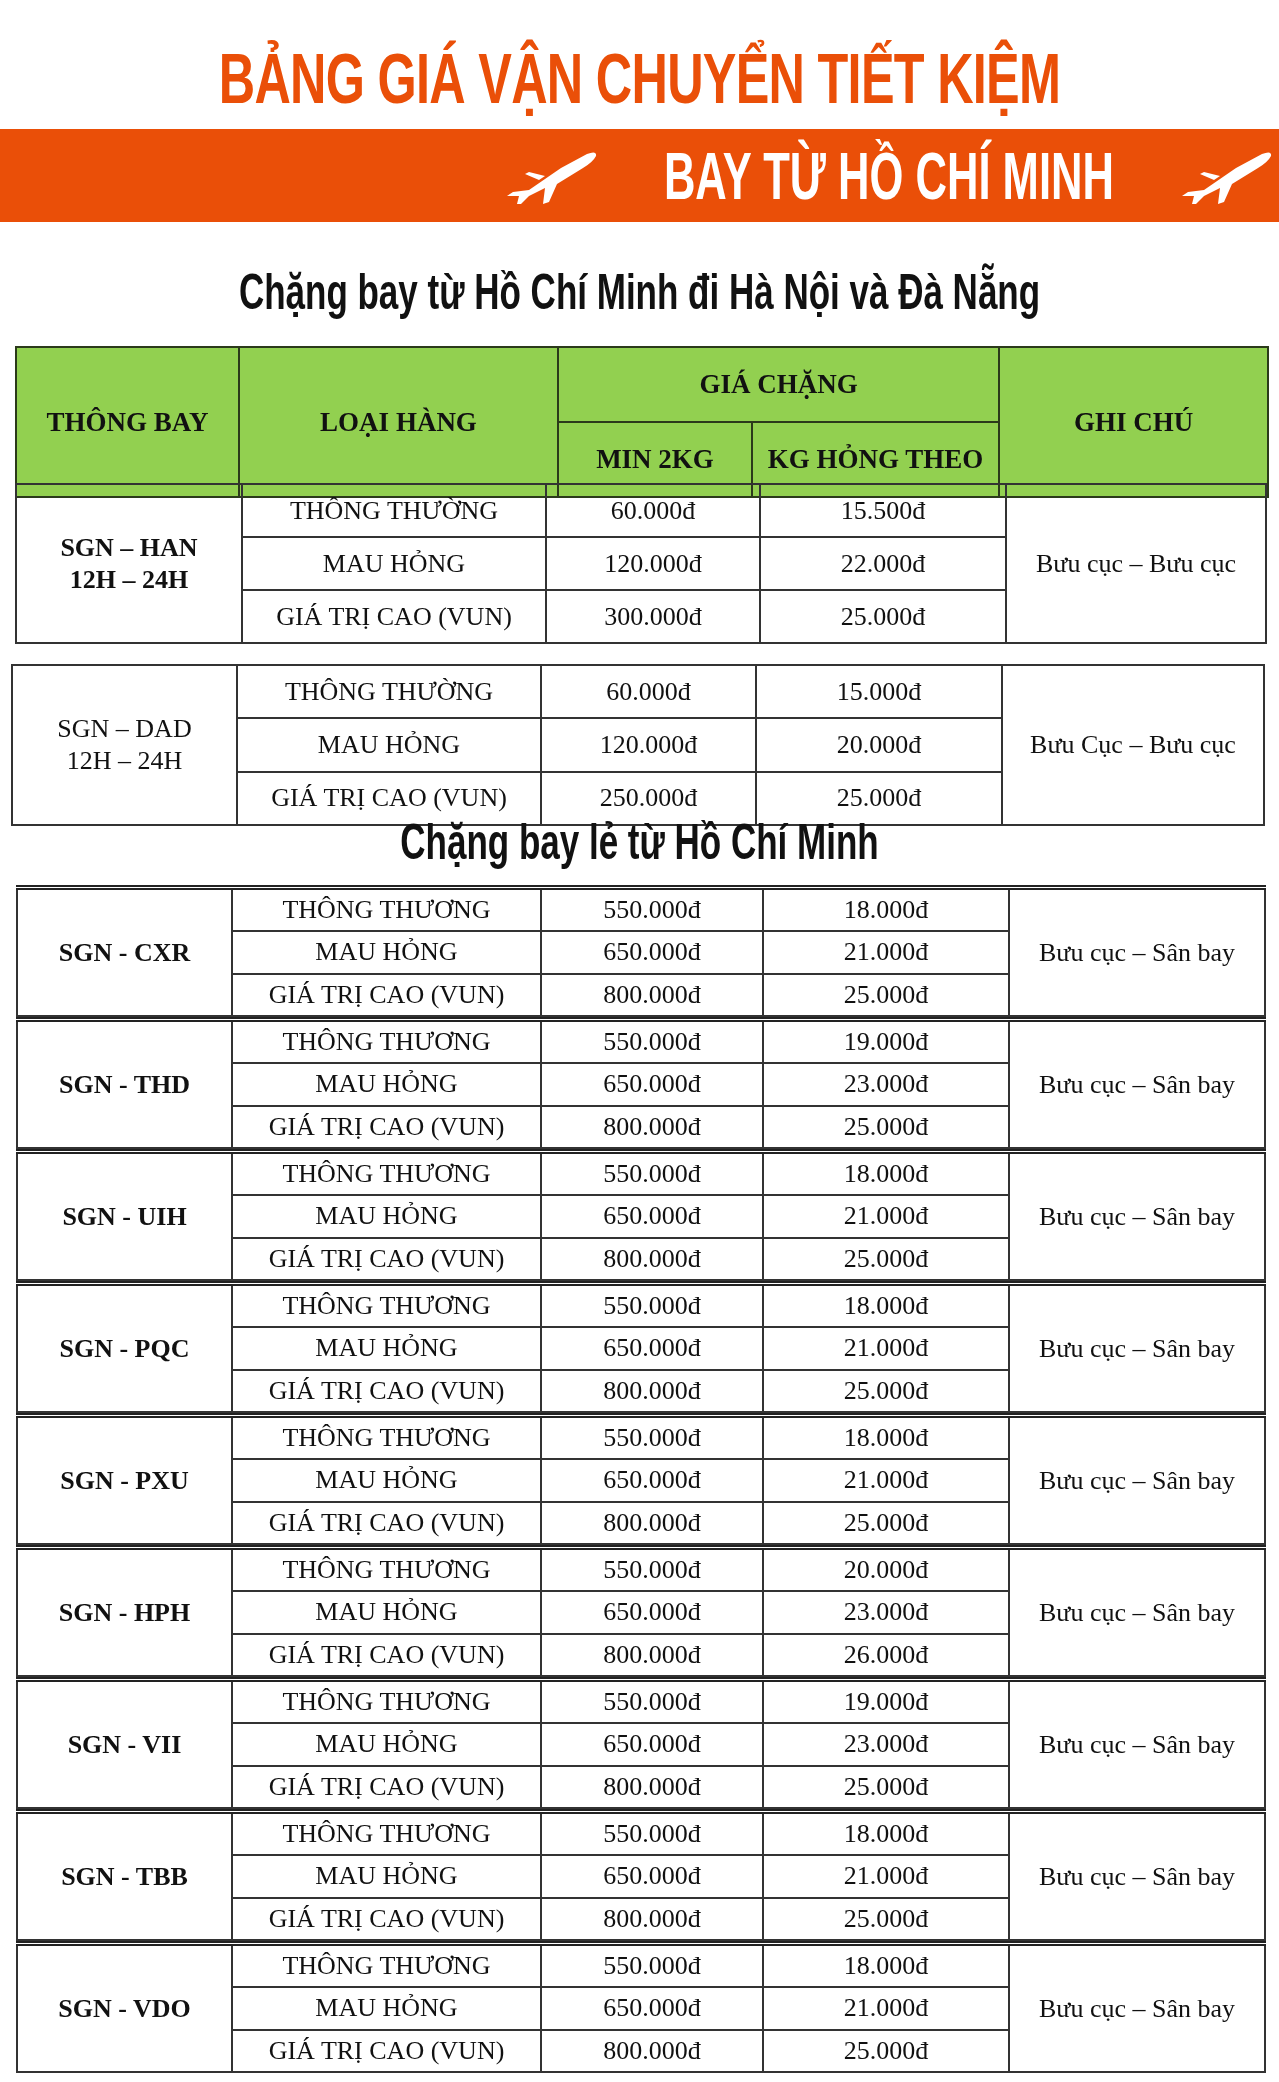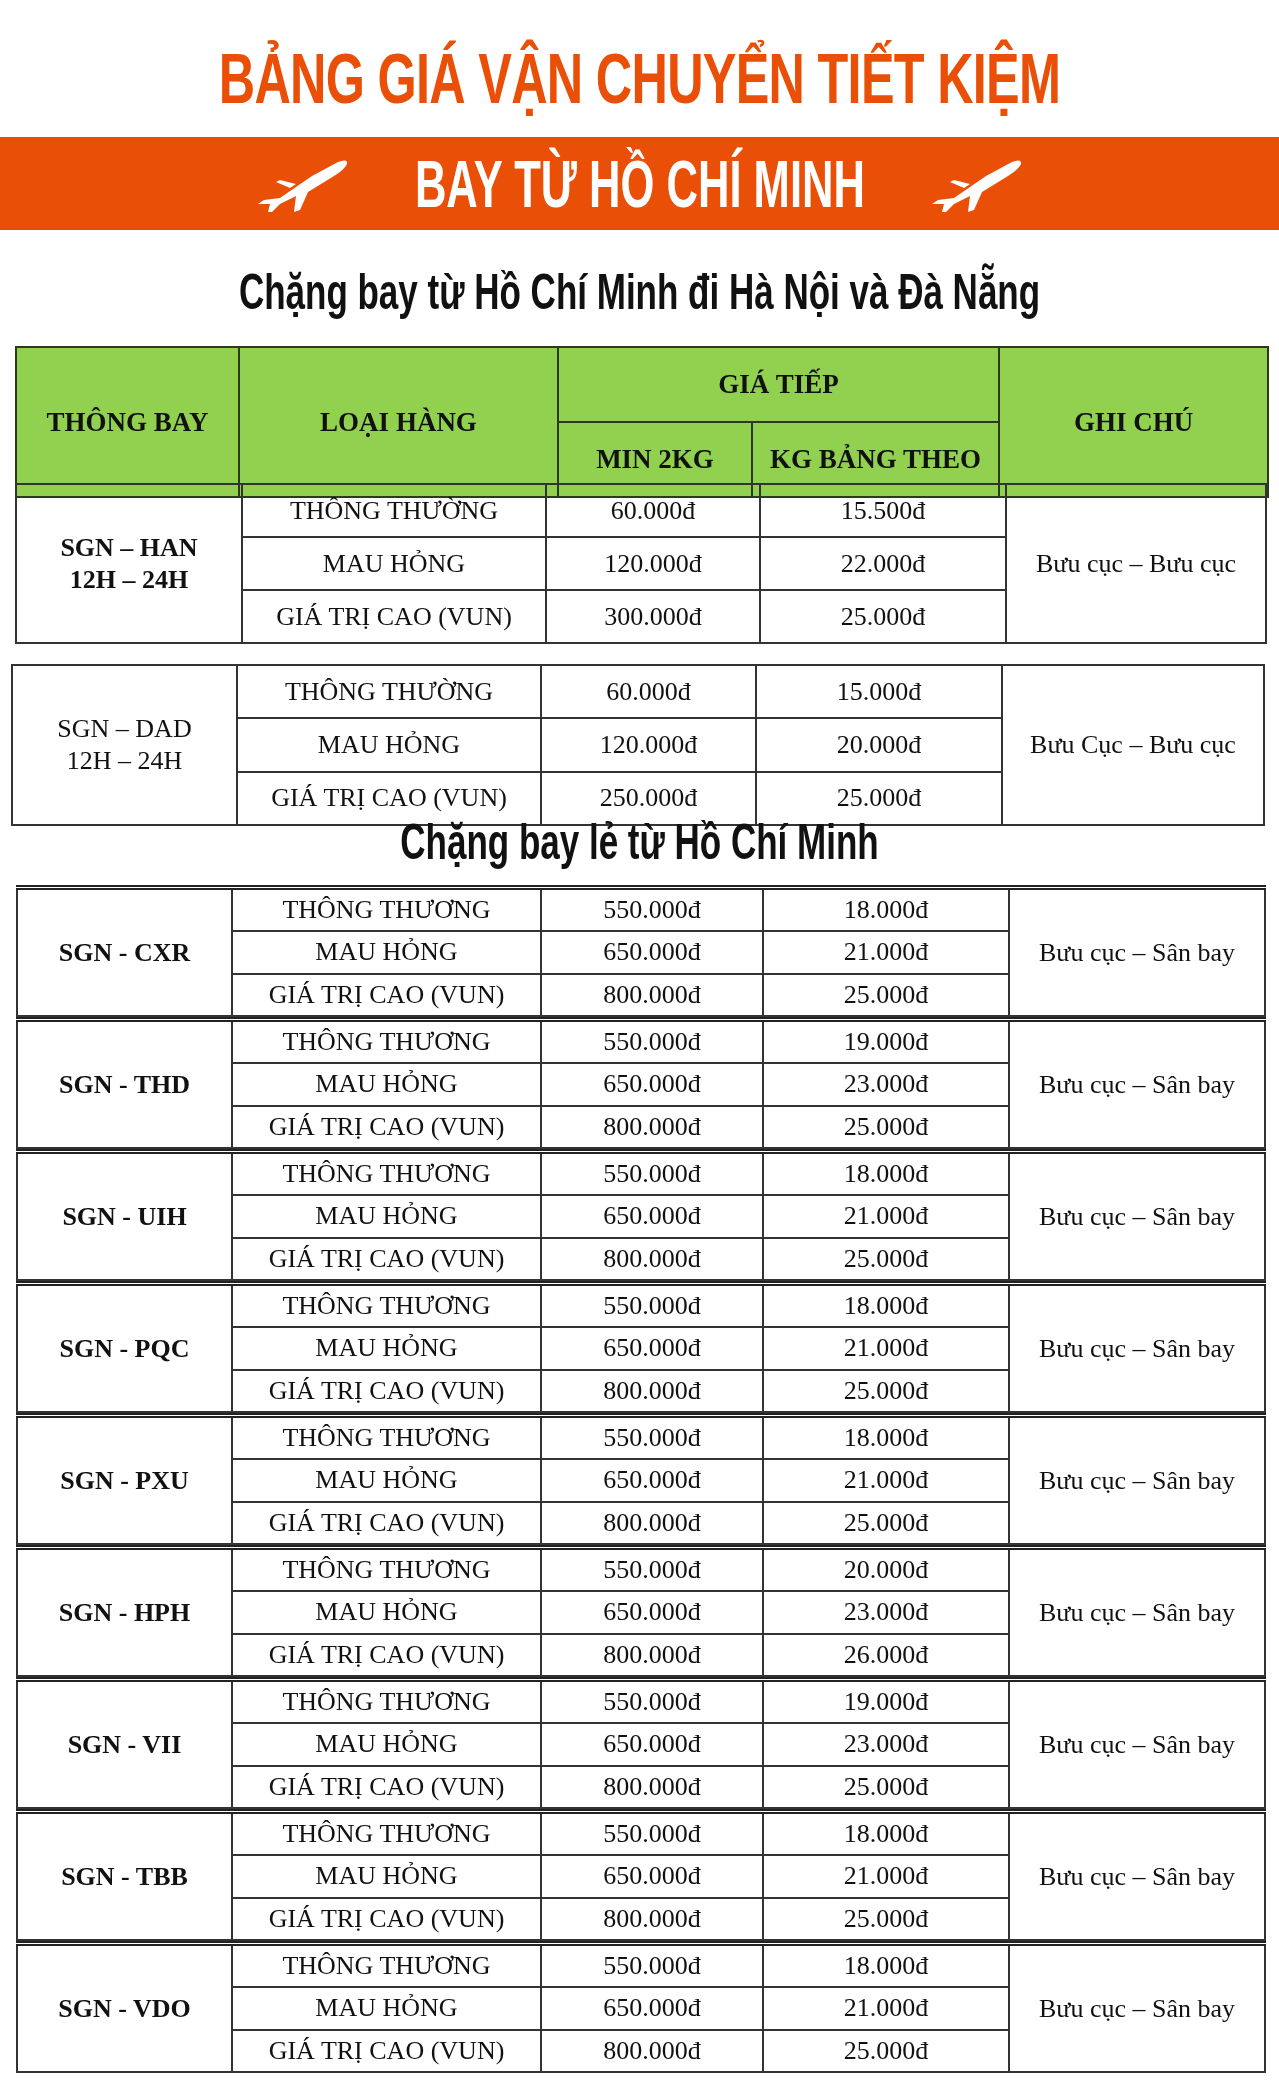--- a/index.html
+++ b/index.html
@@ -4,22 +4,22 @@
 <style>
   html, body { margin:0; padding:0; background:#ffffff; }
   body { width:1279px; height:2082px; position:relative; overflow:hidden; font-family:"Liberation Serif", serif; color:#111; }
   .title {
     position:absolute; left:0; top:34px; width:1279px; text-align:center;
     font-family:"Liberation Sans", sans-serif; font-weight:bold; color:#ea4f08;
     font-size:70px; line-height:90px; letter-spacing:-1px;
     transform:scaleX(0.72); transform-origin:center;
   }
   .banner {
-    position:absolute; left:0; top:137px; width:1279px; height:93px; background:#ea4f08;
-    display:flex; align-items:center; justify-content:center; gap:14px;
+    position:absolute; left:0; top:129px; width:1279px; height:93px; background:#ea4f08;
+    display:flex; align-items:center; justify-content:flex-end; gap:14px;
   }
   .banner-text {
     font-family:"Liberation Sans", sans-serif; font-weight:bold; color:#fff; font-size:66px;
     display:inline-block; transform:scaleX(0.66); margin:0 -70px;
   }
   .plane { width:105px; height:60px; display:inline-block; }
   .subtitle {
     position:absolute; left:0; width:1279px; text-align:center;
     font-family:"Liberation Sans", sans-serif; font-weight:bold; color:#111;
     font-size:50px; line-height:60px; transform:scaleX(0.7); transform-origin:center;
@@ -57,26 +57,26 @@
       <col style="width:223px">
       <col style="width:319px">
       <col style="width:194px">
       <col style="width:247px">
       <col style="width:269px">
     </colgroup>
   <tbody>
       <tr>
     <th rowspan="2">THÔNG BAY</th>
     <th rowspan="2">LOẠI HÀNG</th>
-    <th colspan="2">GIÁ TIẾP</th>
+    <th colspan="2">GIÁ CHẶNG</th>
     <th rowspan="2">GHI CHÚ</th>
   </tr>
   <tr>
     <th>MIN 2KG</th>
-    <th>KG BẢNG THEO</th>
+    <th>KG HỎNG THEO</th>
   </tr>
 </tbody>
   </table>
 
 <table class="grp" style="left:15px; top:483px; width:1250px; height:161px;">
   <colgroup>
       <col style="width:226px">
       <col style="width:304px">
       <col style="width:214px">
       <col style="width:246px">

